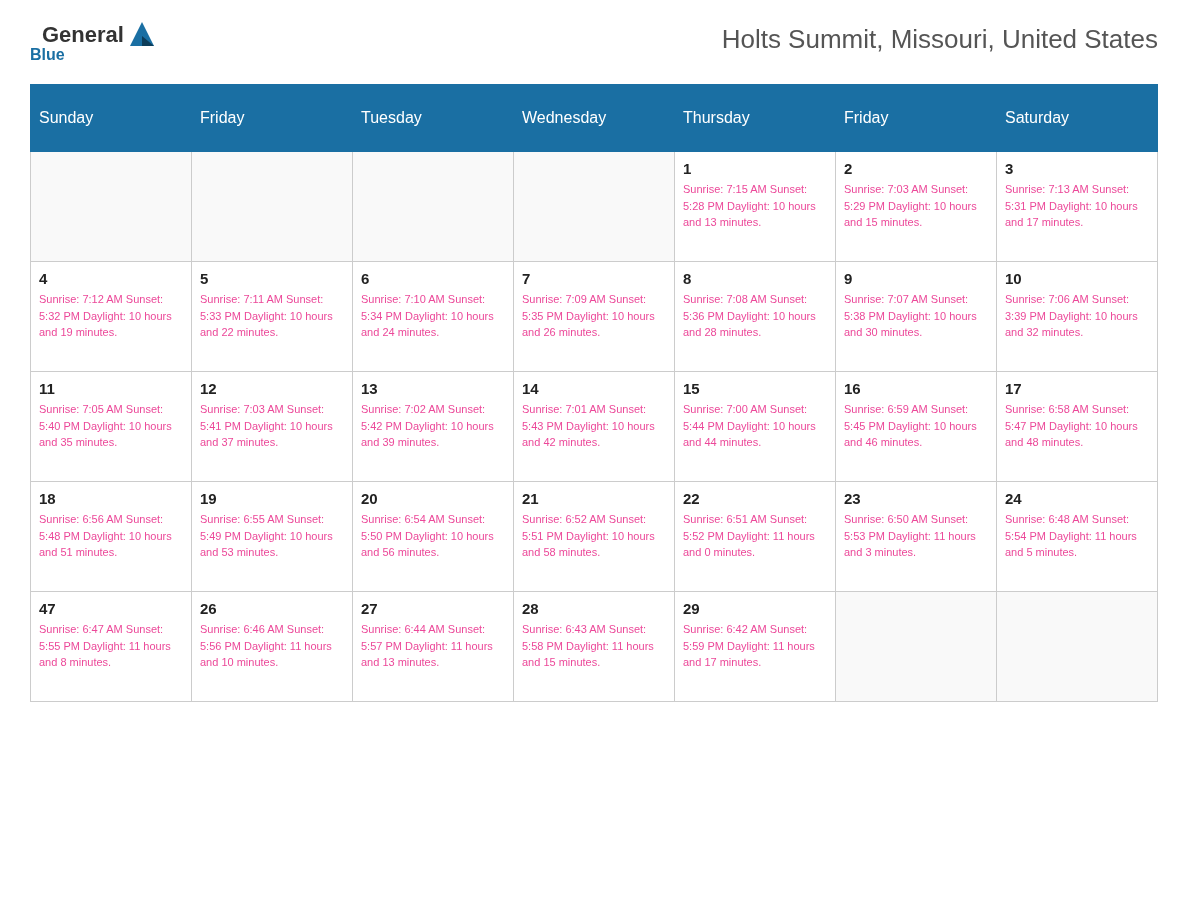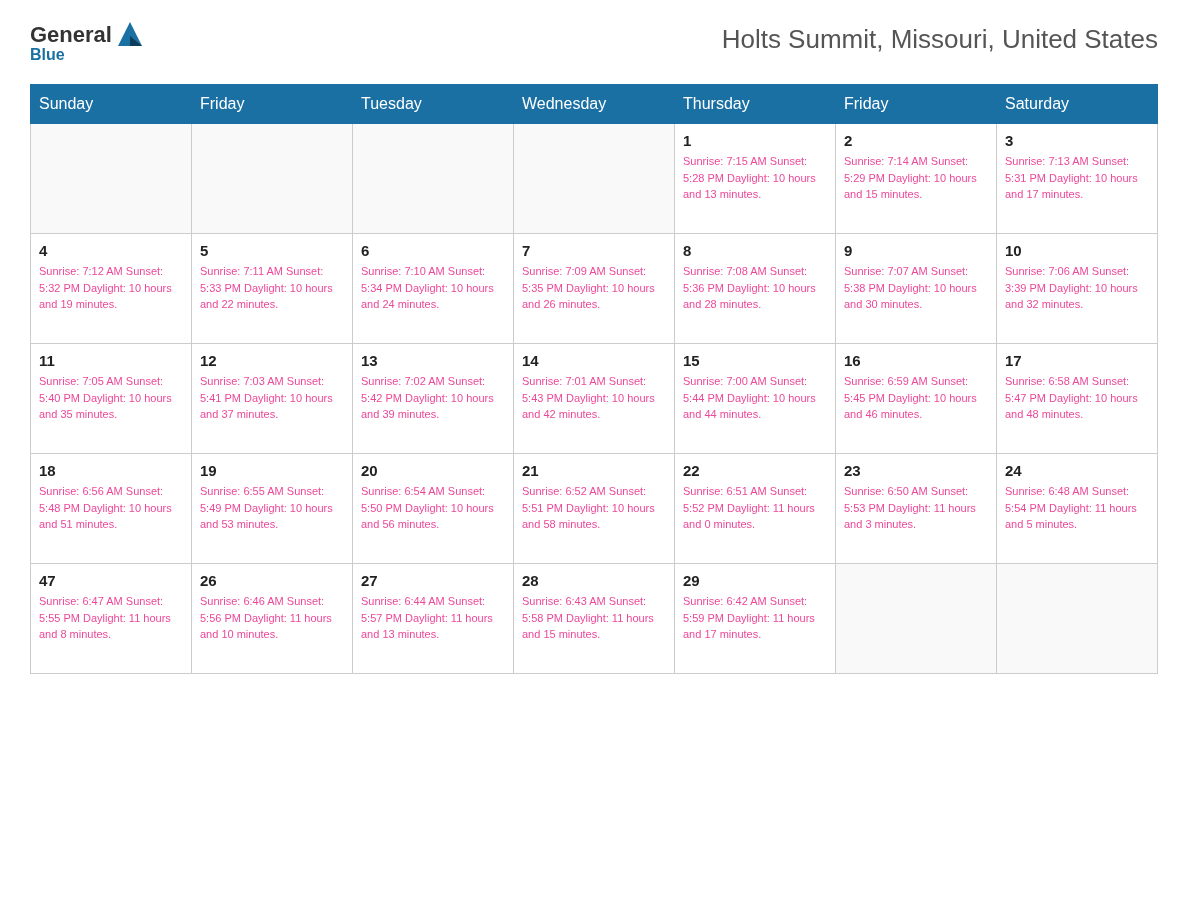--- a/index.html
+++ b/index.html
@@ -41,21 +41,21 @@
       margin-top: 4px;
     }
     .calendar {
       width: 100%;
       border-collapse: collapse;
       border: 1px solid #ccc;
     }
     .calendar th {
       background-color: #1a6fa3;
       color: #fff;
-      padding: 10px 8px;
+      padding: 24px 8px;
       font-size: 16px;
       font-weight: normal;
       text-align: left;
       border: 1px solid #1a6fa3;
     }
     .calendar td {
       vertical-align: top;
       padding: 8px 8px 10px 8px;
       border: 1px solid #ccc;
       width: 14.28%;
@@ -79,21 +79,21 @@
     .row-divider {
       border-top: 2px solid #1a6fa3;
     }
   </style>
 </head>
 <body>
 
 <div class="header">
   <div class="logo">
     <div style="display:flex;flex-direction:column;align-items:flex-start;">
-      <div style="display:flex;align-items:center;">
+      <div style="display:flex;align-items:center;margin-left:12px;">
         <span class="logo-text">General</span>
 
         <svg width="32" height="32" viewBox="0 0 32 32" style="margin-left:2px;margin-top:-2px;">
           <polygon points="4,28 16,4 28,28" fill="#1a6fa3"></polygon>
           <polygon points="16,18 28,28 16,28" fill="#0d3d5a"></polygon>
         </svg>
       </div>
       <span class="logo-text" style="color:#1a6fa3;font-size:16px;font-weight:bold;margin-top:-4px;">Blue</span>
     </div>
   </div>
@@ -122,21 +122,21 @@
         <td class="empty-cell"></td>
         <td>
           <div class="day-number">1</div>
           <div class="day-info">Sunrise: 7:15 AM
 Sunset: 5:28 PM
 Daylight: 10 hours
 and 13 minutes.</div>
         </td>
         <td>
           <div class="day-number">2</div>
-          <div class="day-info">Sunrise: 7:14 AM
+          <div class="day-info">Sunrise: 7:03 AM
 Sunset: 5:29 PM
 Daylight: 10 hours
 and 15 minutes.</div>
         </td>
         <td>
           <div class="day-number">3</div>
           <div class="day-info">Sunrise: 7:13 AM
 Sunset: 5:31 PM
 Daylight: 10 hours
 and 17 minutes.</div>

